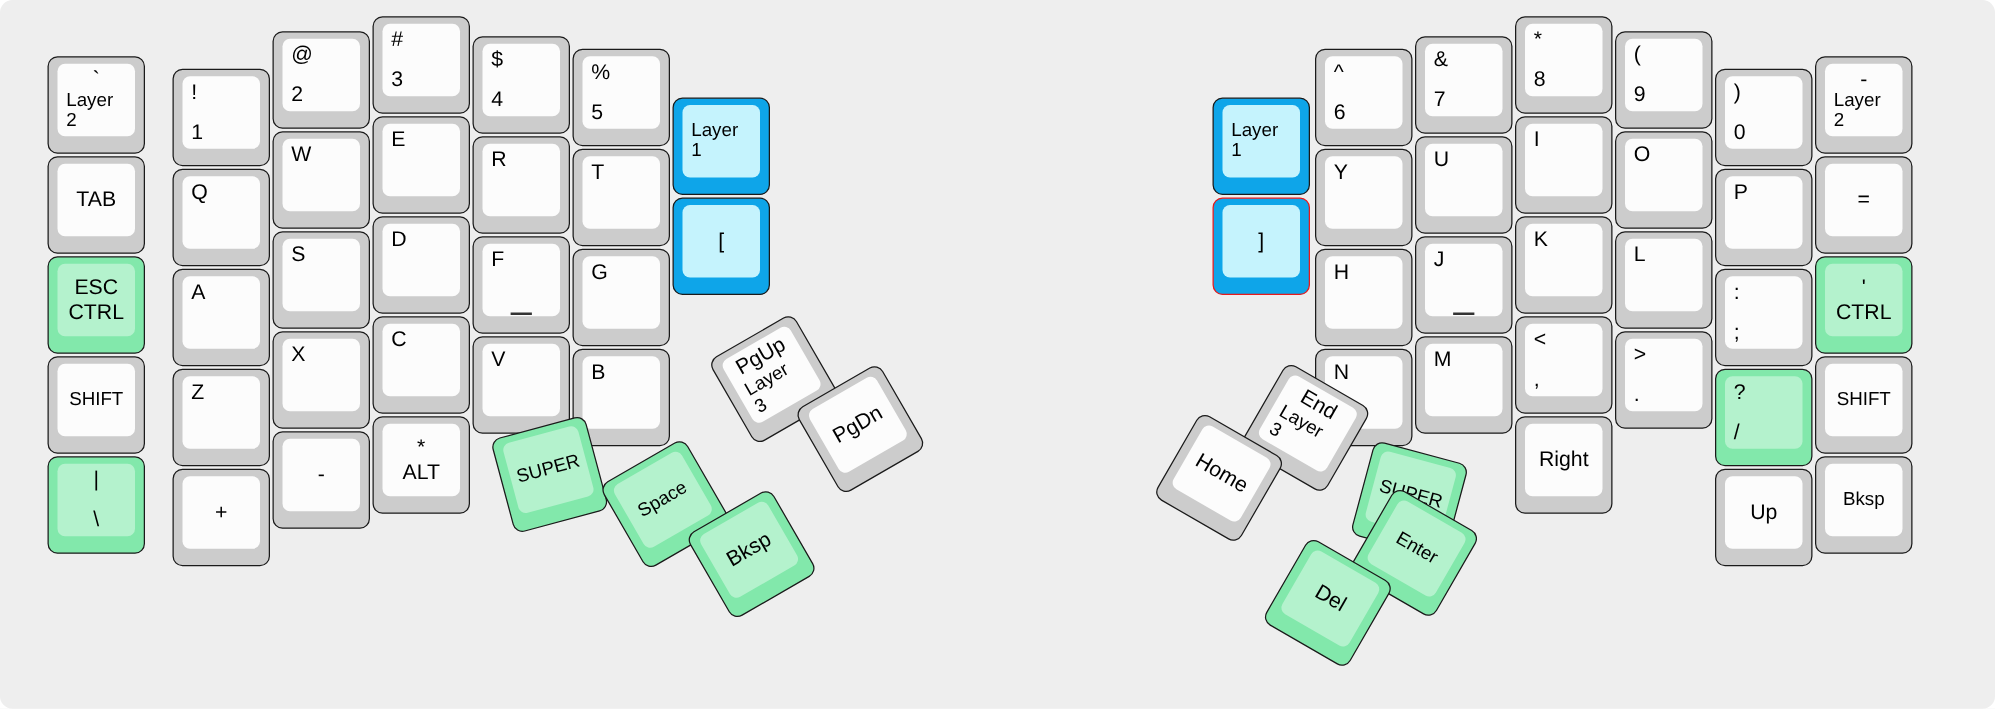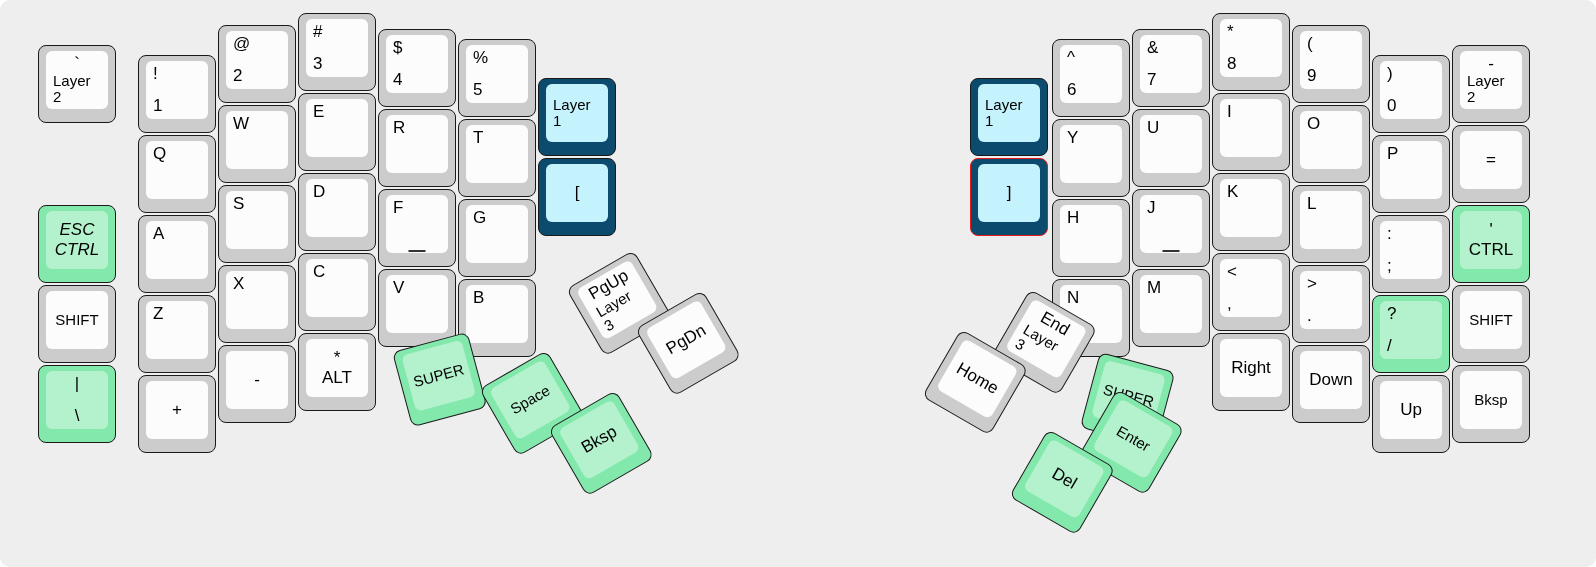--- a/index.html
+++ b/index.html
@@ -56,41 +56,46 @@
     position:absolute;left:50%;bottom:14px;
     width:17px;height:2px;background:#333;
     transform:translateX(-50%);
   }
 
   
   .c-white  { background:#cccccc; }
   .c-white  .cap{ background:#fcfcfc; }
   .c-green  { background:#82e8ab; }
   .c-green  .cap{ background:#b4f2cd; }
-  .c-blue   { background:#0c4a6e; }
+  .c-blue   { background:#0ea5e9; }
   .c-blue   .cap{ background:#c5f3fd; }
   .c-blue.sel{ border-color:#e8191b; }
 
   
   .rot{transform-origin:0 0;}
 </style>
 </head>
 <body>
 
 <div id="kb-canvas" style="background: rgb(238, 238, 238);">
     <div style="position: absolute; inset: 0px;">
       <div style="position: absolute; inset: 0px;">
         <div class="key c-white" style="left: 38px; top: 45px; width: 78px; height: 78px;">
           <div class="cap">
             <div class="legends lg-splitc"><span class="t-md">`</span><span class="t-sm">Layer 2</span></div>
           </div>
         </div>
+        <div class="key c-white" style="left: 38px; top: 125px; width: 78px; height: 78px;">
+          <div class="cap">
+            <div class="legends lg-c"><span class="t-md">TAB</span></div>
+          </div>
+        </div>
         <div class="key c-green" style="left: 38px; top: 205px; width: 78px; height: 78px;">
           <div class="cap">
-            <div class="legends lg-2c" style="gap: 2px; font-style: italic;"><span class="t-md">ESC</span><span class="t-md">CTRL</span></div>
+            <div class="legends lg-2c" style="gap: 2px;"><span class="t-md">ESC</span><span class="t-md">CTRL</span></div>
           </div>
         </div>
         <div class="key c-white" style="left: 38px; top: 285px; width: 78px; height: 78px;">
           <div class="cap">
             <div class="legends lg-c"><span class="t-sm">SHIFT</span></div>
           </div>
         </div>
         <div class="key c-green" style="left: 38px; top: 365px; width: 78px; height: 78px;">
           <div class="cap">
             <div class="legends lg-splitc"><span class="t-md">|</span><span class="t-md">\</span></div>
@@ -362,25 +367,20 @@
         <div class="key c-white" style="left: 1292px; top: 185px; width: 78px; height: 78px;">
           <div class="cap">
             <div class="legends lg-tl"><span class="t-md">L</span></div>
           </div>
         </div>
         <div class="key c-white" style="left: 1292px; top: 265px; width: 78px; height: 78px;">
           <div class="cap">
             <div class="legends lg-split"><span class="t-md">&gt;</span><span class="t-md">.</span></div>
           </div>
         </div>
-        <div class="key c-white" style="left: 1292px; top: 345px; width: 78px; height: 78px;">
-          <div class="cap">
-            <div class="legends lg-c"><span class="t-md">Down</span></div>
-          </div>
-        </div>
       </div>
       <div style="position: absolute; inset: 0px;">
         <div class="key c-white" style="left: 1372px; top: 55px; width: 78px; height: 78px;">
           <div class="cap">
             <div class="legends lg-split"><span class="t-md">)</span><span class="t-md">0</span></div>
           </div>
         </div>
         <div class="key c-white" style="left: 1372px; top: 135px; width: 78px; height: 78px;">
           <div class="cap">
             <div class="legends lg-tl"><span class="t-md">P</span></div>

